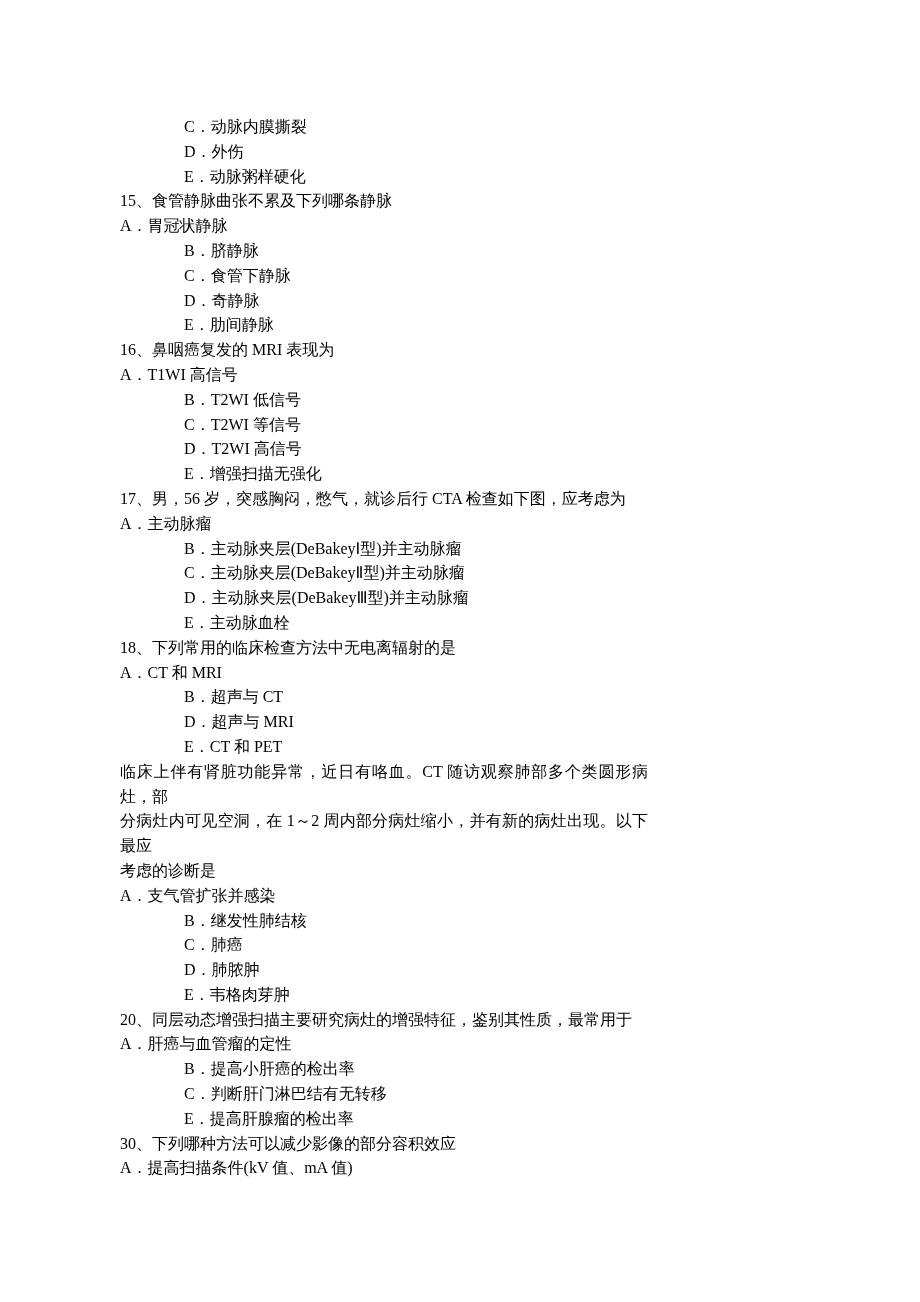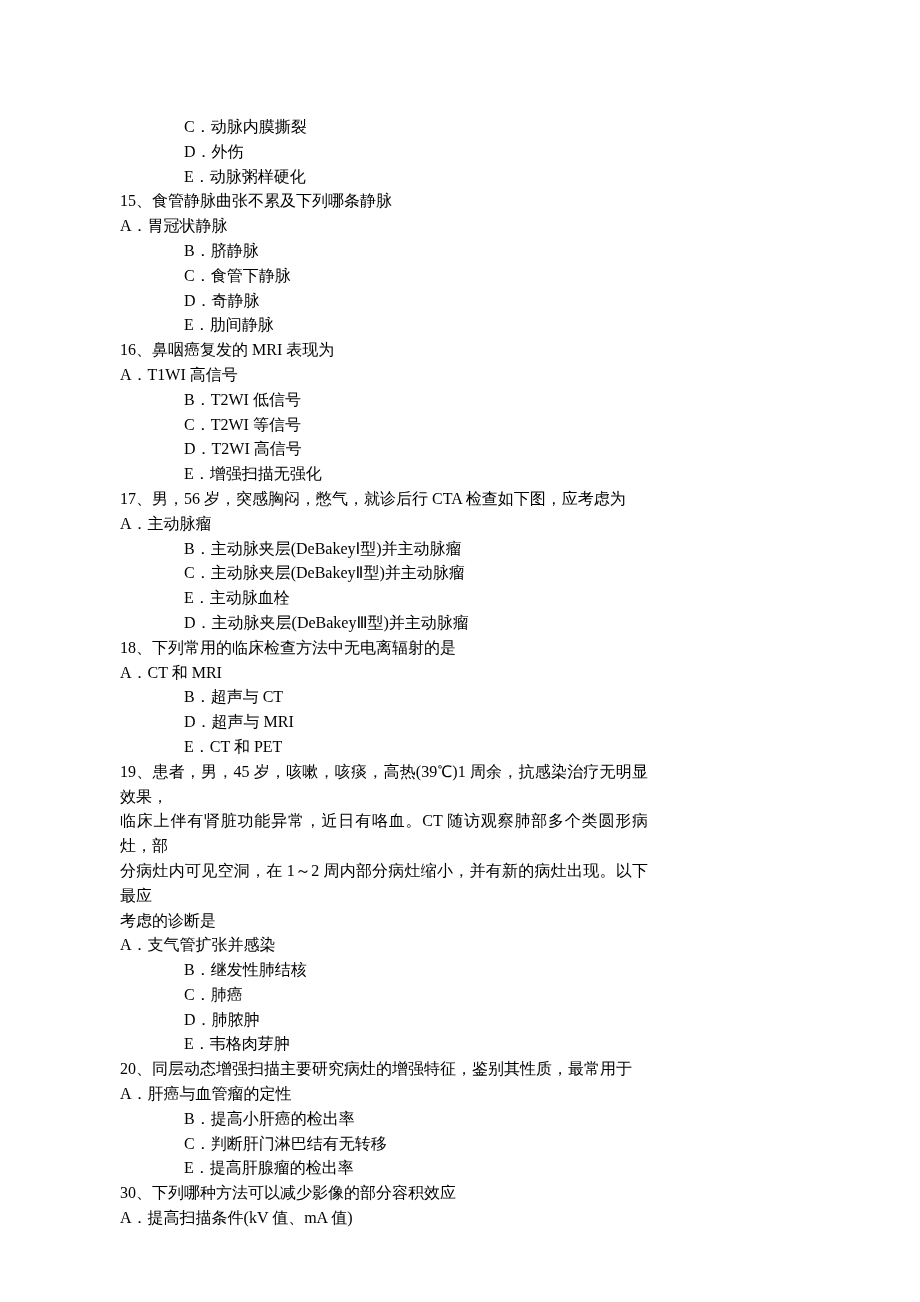--- a/index.html
+++ b/index.html
@@ -57,34 +57,31 @@
   <p class="option-line">C．T2WI 等信号</p>
   <p class="option-line">D．T2WI 高信号</p>
   <p class="option-line">E．增强扫描无强化</p>
 
   <p class="question-line">
     <span>17、</span><span>男，56 岁，突感胸闷，憋气，就诊后行 CTA 检查如下图，应考虑为</span>
   </p>
   <p class="first-option-line">A．主动脉瘤</p>
   <p class="option-line">B．主动脉夹层(DeBakeyⅠ型)并主动脉瘤</p>
   <p class="option-line">C．主动脉夹层(DeBakeyⅡ型)并主动脉瘤</p>
+  <p class="option-line">D．主动脉夹层(DeBakeyⅢ型)并主动脉瘤</p>
   <p class="option-line">E．主动脉血栓</p>
-  <p class="option-line">D．主动脉夹层(DeBakeyⅢ型)并主动脉瘤</p>
 
   <p class="question-line">
     <span>18、</span><span>下列常用的临床检查方法中无电离辐射的是</span>
   </p>
   <p class="first-option-line">A．CT 和 MRI</p>
   <p class="option-line">B．超声与 CT</p>
   <p class="option-line">D．超声与 MRI</p>
   <p class="option-line">E．CT 和 PET</p>
 
-  <p class="question-line">
-    <span>19、</span><span>患者，男，45 岁，咳嗽，咳痰，高热(39℃)1 周余，抗感染治疗无明显效果，</span>
-  </p>
   <p class="question-line">临床上伴有肾脏功能异常，近日有咯血。CT 随访观察肺部多个类圆形病灶，部</p>
   <p class="question-line">分病灶内可见空洞，在 1～2 周内部分病灶缩小，并有新的病灶出现。以下最应</p>
   <p class="question-line">考虑的诊断是</p>
   <p class="first-option-line">A．支气管扩张并感染</p>
   <p class="option-line">B．继发性肺结核</p>
   <p class="option-line">C．肺癌</p>
   <p class="option-line">D．肺脓肿</p>
   <p class="option-line">E．韦格肉芽肿</p>
 
   <p class="question-line">

